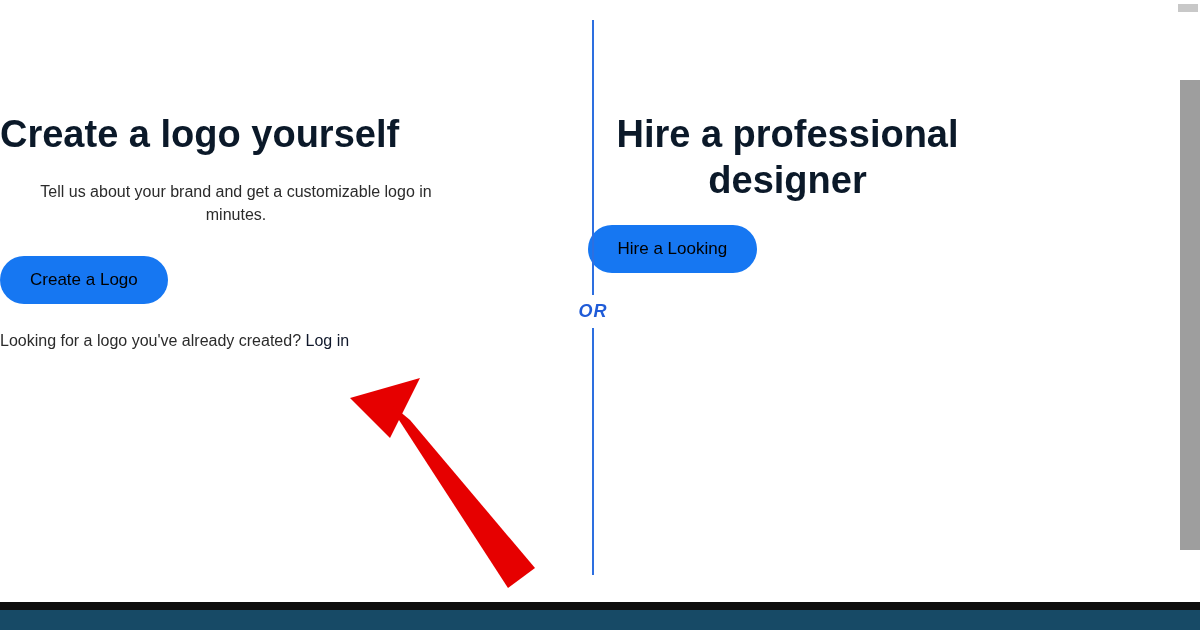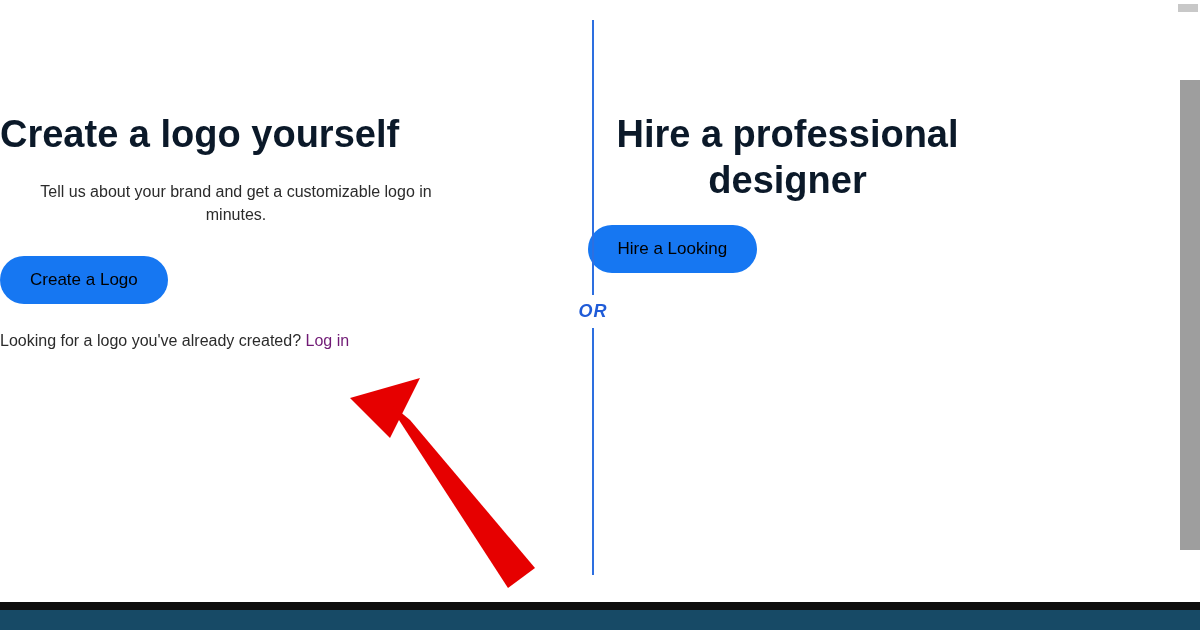--- a/index.html
+++ b/index.html
@@ -92,21 +92,21 @@
       font-size: 17px;
       font-weight: 500;
       cursor: pointer;
     }
     .lookup {
       margin-top: 28px;
       font-size: 16px;
       color: #2b2b2b;
     }
     .lookup-link {
-      color: #701a75;
+      color: #0f172a;
       text-decoration: none;
     }
     .arrow {
       position: absolute;
       left: 350px;
       top: 378px;
       pointer-events: none;
     }
     .bottom-bar {
       position: absolute;

